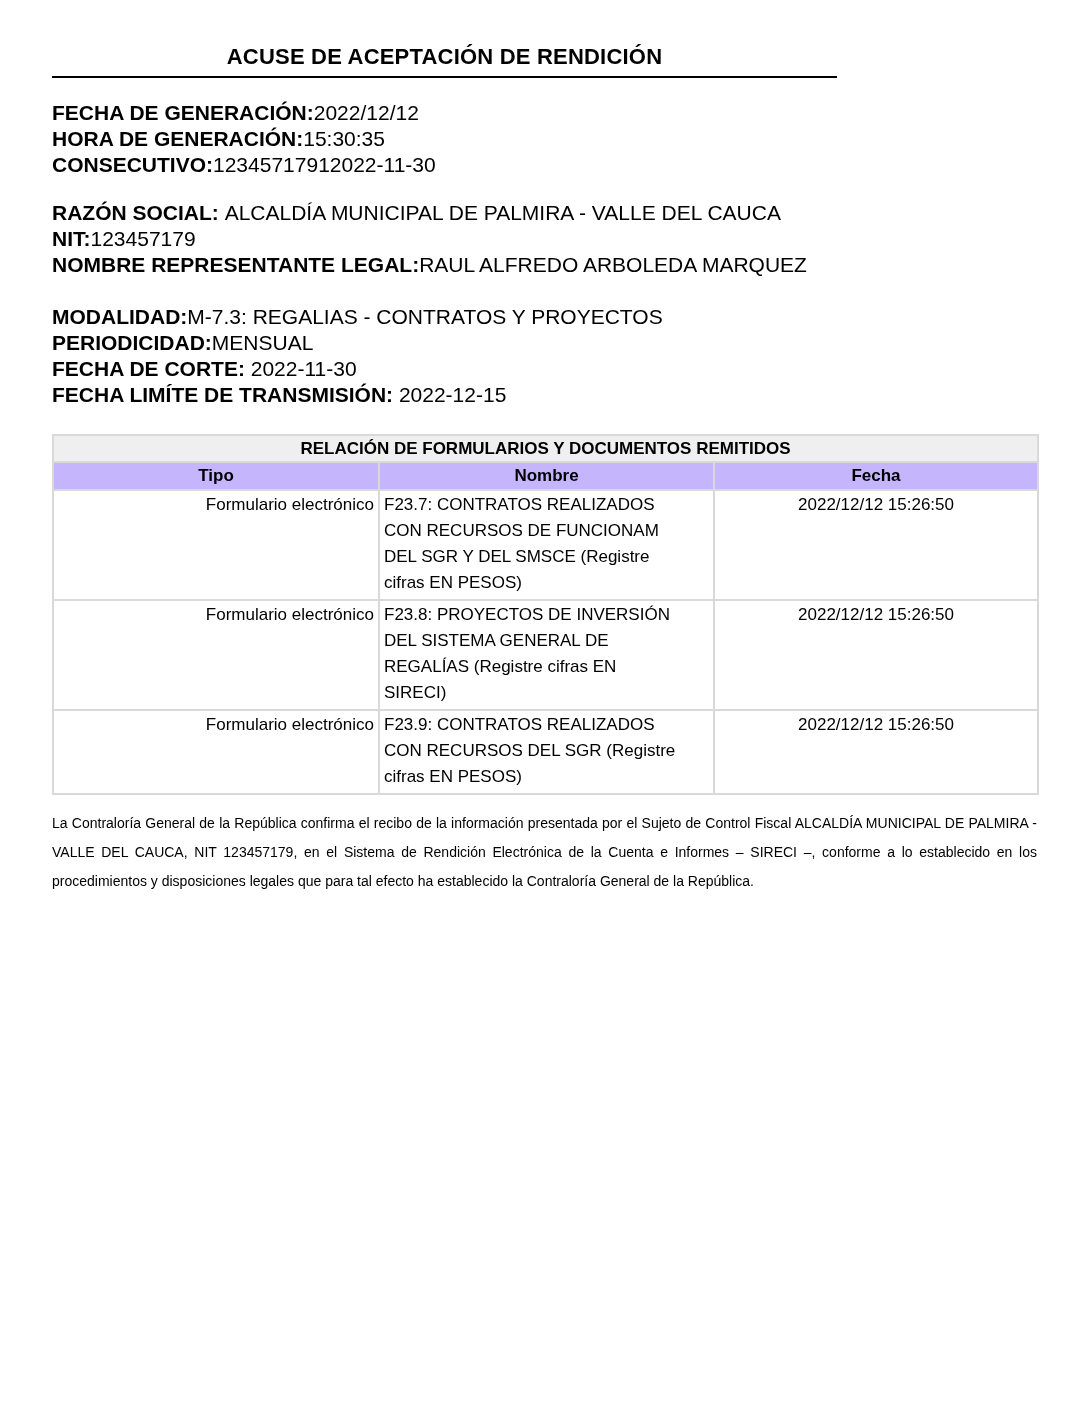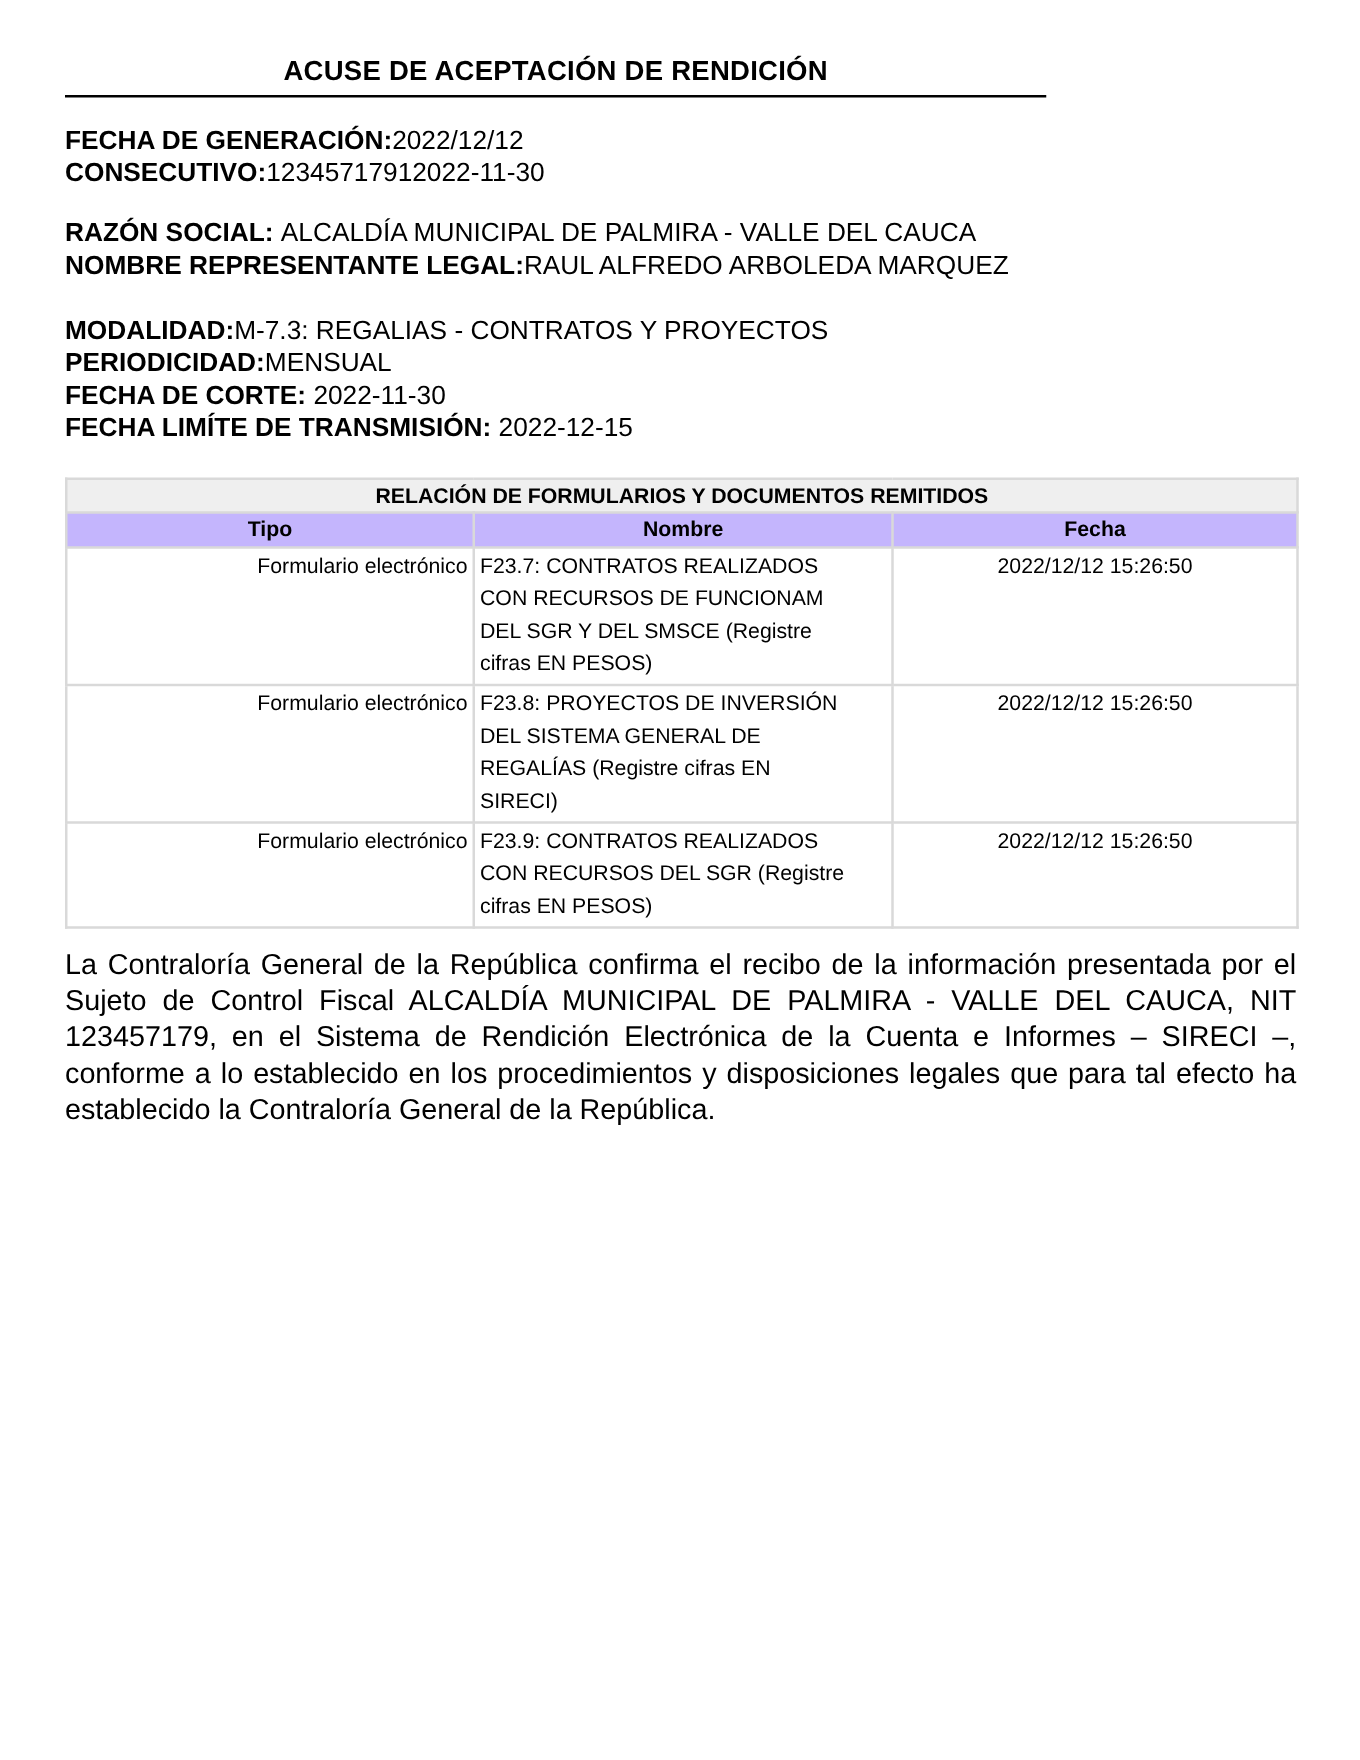--- a/index.html
+++ b/index.html
@@ -66,37 +66,39 @@
   }
   td.cell-tipo   { text-align: right; line-height: 26px; padding: 1px 4px 3px 4px; }
   td.cell-nombre { text-align: left;   line-height: 26px; padding: 1px 36px 3px 4px; }
   td.cell-fecha  { text-align: center; line-height: 26px; padding: 1px 4px 3px 4px; }
 
   .footer-par {
     margin: 14px 0 0 0;
     width: 985px;
     text-align: justify;
     line-height: 29px;
-    font-size: 23px;
+    font-size: 14px;
   }
 </style>
 </head>
 <body>
 
 <div class="page">
 
   <h1 class="doc-title">ACUSE DE ACEPTACIÓN DE RENDICIÓN</h1>
 
   <div class="kv-group g1">
     <div class="kv-line"><b class="lbl">FECHA DE GENERACIÓN:</b><span>2022/12/12</span></div>
+    <div class="kv-line"><b class="lbl">HORA DE GENERACIÓN:</b><span>15:30:35</span></div>
     <div class="kv-line"><b class="lbl">CONSECUTIVO:</b><span>12345717912022-11-30</span></div>
   </div>
 
   <div class="kv-group g2">
     <div class="kv-line"><b class="lbl">RAZÓN SOCIAL: </b><span>ALCALDÍA MUNICIPAL DE PALMIRA - VALLE DEL CAUCA</span></div>
+    <div class="kv-line"><b class="lbl">NIT:</b><span>123457179</span></div>
     <div class="kv-line"><b class="lbl">NOMBRE REPRESENTANTE LEGAL:</b><span>RAUL ALFREDO ARBOLEDA MARQUEZ</span></div>
   </div>
 
   <div class="kv-group g3">
     <div class="kv-line"><b class="lbl">MODALIDAD:</b><span>M-7.3: REGALIAS - CONTRATOS Y PROYECTOS</span></div>
     <div class="kv-line"><b class="lbl">PERIODICIDAD:</b><span>MENSUAL</span></div>
     <div class="kv-line"><b class="lbl">FECHA DE CORTE: </b><span>2022-11-30</span></div>
     <div class="kv-line"><b class="lbl">FECHA LIMÍTE DE TRANSMISIÓN: </b><span>2022-12-15</span></div>
   </div>
 

